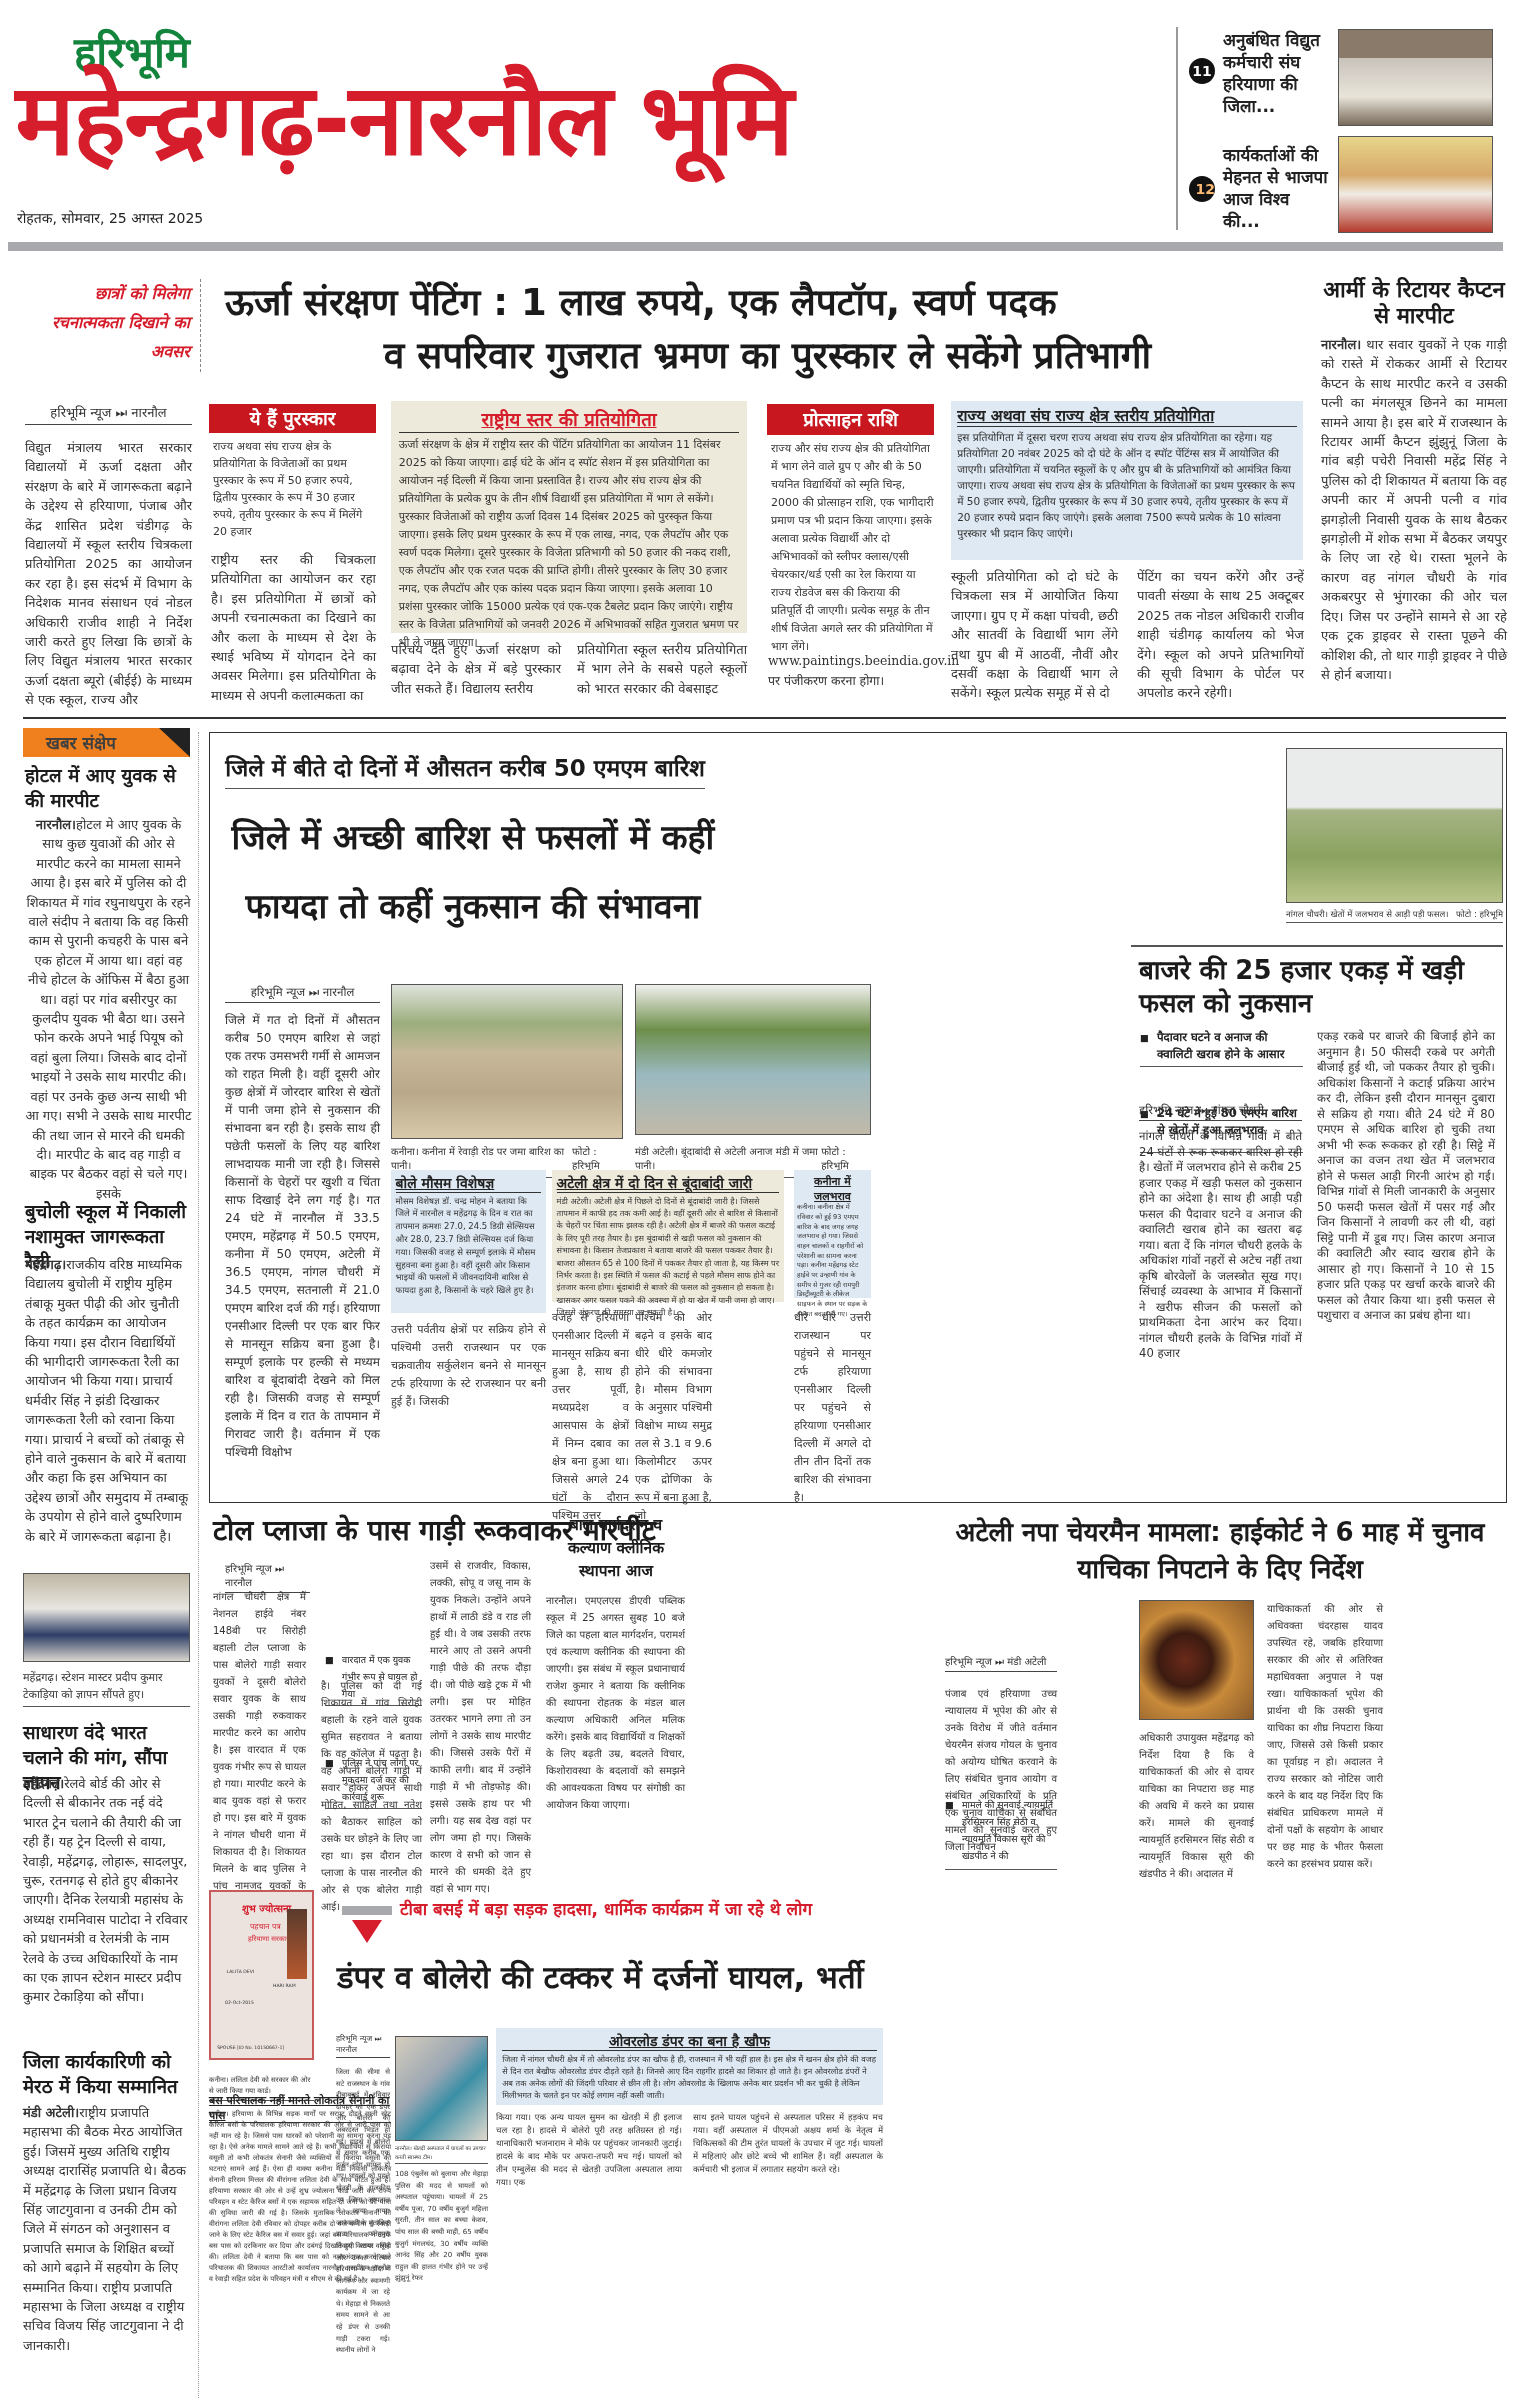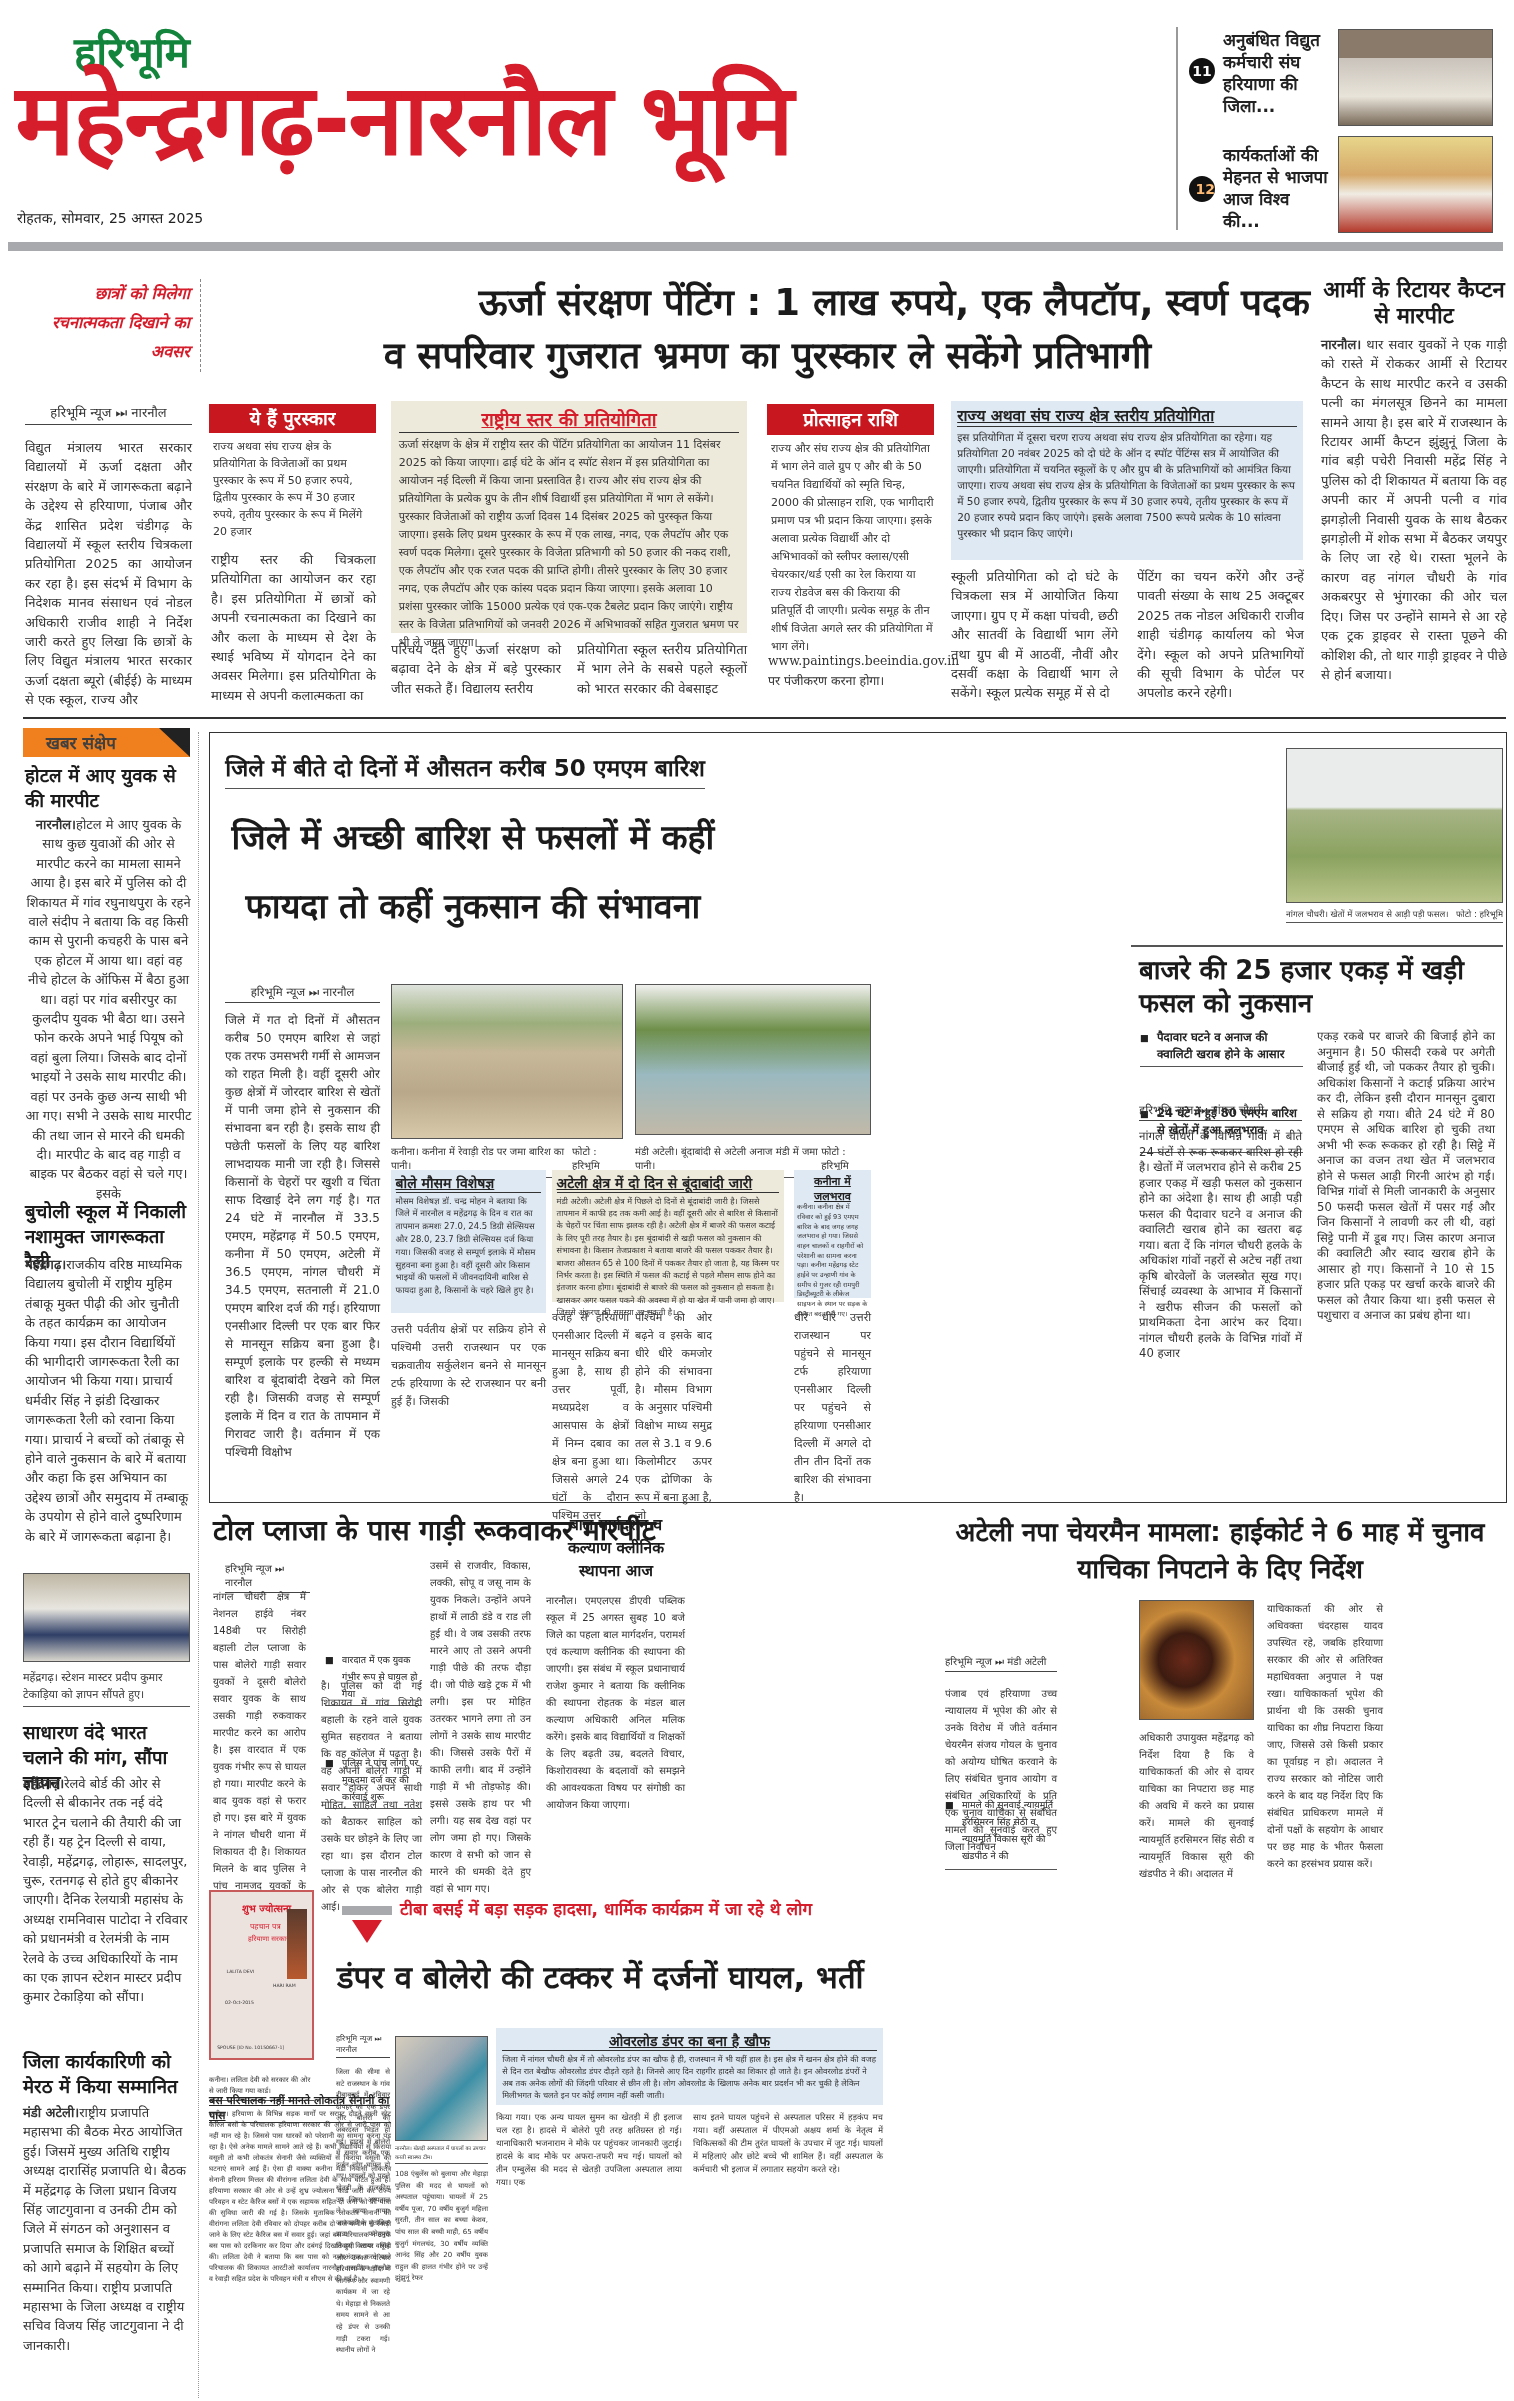--- a/index.html
+++ b/index.html
@@ -36,21 +36,21 @@
   <div class="abs photo" style="left:149px;top:0;width:155px;height:97px;background:linear-gradient(180deg,#8a7a6a 0,#8a7a6a 30%,#c9c3bb 30%,#e9e4da 70%,#7a6c5b)"></div>
 </div>
 <div class="abs" style="left:1189px;top:136px;width:310px;height:97px">
   <div class="abs" style="left:0;top:40px;width:26px;height:26px;border-radius:50%;background:#111;color:#fdba74;font-weight:bold;font-size:14px;text-align:right;line-height:26px">12</div>
   <div class="abs" style="left:34px;top:7.7px;width:105px;font-size:17px;line-height:22px;font-weight:bold;color:#222">कार्यकर्ताओं की मेहनत से भाजपा आज विश्व की...</div>
   <div class="abs photo" style="left:149px;top:0;width:155px;height:97px;background:linear-gradient(180deg,#e7d58a 0,#d6a96a 40%,#f0ece4 60%,#b43a2c)"></div>
 </div>
 
 <div class="abs red" style="left:31px;top:279px;width:159px;font-size:16.3px;line-height:29px;font-style:italic;font-weight:bold;text-align:right">छात्रों को मिलेगा रचनात्मकता दिखाने का अवसर</div>
 <div class="abs" style="left:200px;top:279px;width:0.8px;height:93px;border-left:0.8px dashed #888"></div>
-<div class="abs hd" style="left:225px;top:279px;width:1085px;font-size:37px;line-height:48px;text-align:right;white-space:nowrap">ऊर्जा संरक्षण पेंटिंग : 1 लाख रुपये, एक लैपटॉप, स्वर्ण पदक</div>
+<div class="abs hd" style="left:225px;top:279px;width:1085px;font-size:37px;line-height:48px;text-align:left;white-space:nowrap">ऊर्जा संरक्षण पेंटिंग : 1 लाख रुपये, एक लैपटॉप, स्वर्ण पदक</div>
 <div class="abs hd" style="left:225px;top:332px;width:1085px;font-size:37px;line-height:48px;text-align:center;white-space:nowrap">व सपरिवार गुजरात भ्रमण का पुरस्कार ले सकेंगे प्रतिभागी</div>
 
 <div class="abs byline" style="left:25px;top:403px;width:167px;text-align:center">हरिभूमि न्यूज ⏭ नारनौल</div>
 <div class="abs txt" style="left:25px;top:438px;width:167px">विद्युत मंत्रालय भारत सरकार विद्यालयों में ऊर्जा दक्षता और संरक्षण के बारे में जागरूकता बढ़ाने के उद्देश्य से हरियाणा, पंजाब और केंद्र शासित प्रदेश चंडीगढ़ के विद्यालयों में स्कूल स्तरीय चित्रकला प्रतियोगिता 2025 का आयोजन कर रहा है। इस संदर्भ में विभाग के निदेशक मानव संसाधन एवं नोडल अधिकारी राजीव शाही ने निर्देश जारी करते हुए लिखा कि छात्रों के लिए विद्युत मंत्रालय भारत सरकार ऊर्जा दक्षता ब्यूरो (बीईई) के माध्यम से एक स्कूल, राज्य और</div>
 
 <div class="abs redbar" style="left:209px;top:404px;width:167px;height:29px;font-size:18.6px;line-height:29px">ये हैं पुरस्कार</div>
 <div class="abs sm" style="left:213px;top:438px;width:163px">राज्य अथवा संघ राज्य क्षेत्र के प्रतियोगिता के विजेताओं का प्रथम पुरस्कार के रूप में 50 हजार रुपये, द्वितीय पुरस्कार के रूप में 30 हजार रुपये, तृतीय पुरस्कार के रूप में मिलेंगे 20 हजार</div>
 <div class="abs txt" style="left:211px;top:550px;width:165px">राष्ट्रीय स्तर की चित्रकला प्रतियोगिता का आयोजन कर रहा है। इस प्रतियोगिता में छात्रों को अपनी रचनात्मकता का दिखाने का और कला के माध्यम से देश के स्थाई भविष्य में योगदान देने का अवसर मिलेगा। इस प्रतियोगिता के माध्यम से अपनी कलात्मकता का</div>
 
 <div class="abs box-tan" style="left:391px;top:401px;width:356px;height:232px;padding:4.6px 7.7px">

